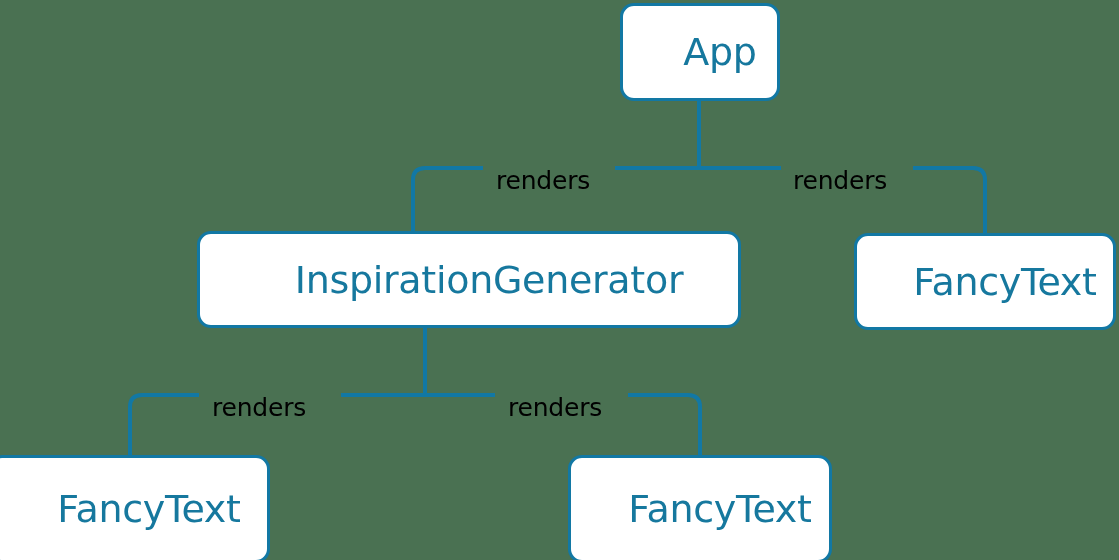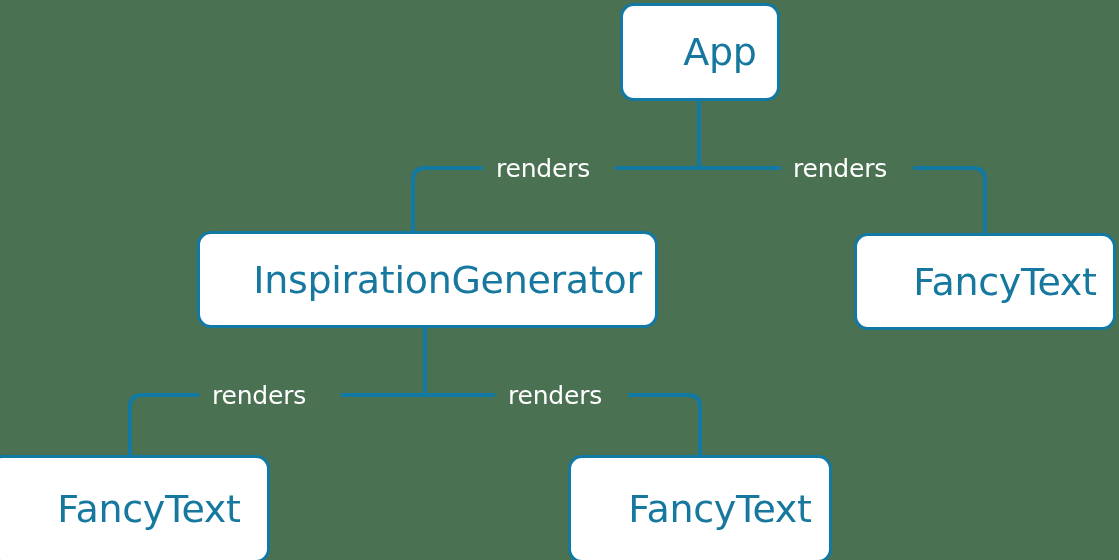--- a/index.html
+++ b/index.html
@@ -41,35 +41,36 @@
     white-space: nowrap;
     z-index: 2;
     padding-left: 40px;
   }
   .node-label {
     display: block;
     line-height: 1;
   }
   
   #node-app        { left: 620px; top: 3px;   width: 160px; height: 98px;  font-size: 38px; }
-  #node-inspgen    { left: 197px; top: 231px; width: 461px; height: 97px;  font-size: 38px; }
+  #node-inspgen    { left: 197px; top: 231px; width: 544px; height: 97px;  font-size: 38px; }
   #node-fancy-right{ left: 854px; top: 233px; width: 262px; height: 97px;  font-size: 38px; }
   #node-fancy-left { left: -12px; top: 455px; width: 282px; height: 108px; font-size: 38px; }
   #node-copyright  { left: 568px; top: 455px; width: 264px; height: 108px; font-size: 38px; }
 
   .edge-label {
     position: absolute;
-    color: #ffffff;
+    color: #000000;
     font-family: "DejaVu Sans", sans-serif;
     font-size: 25px;
     font-weight: 400;
     line-height: 1;
     white-space: nowrap;
     letter-spacing: -0.2px;
     z-index: 3;
+    margin-top: 12px;
   }
   #label-app-inspgen  { left: 496px; top: 156px; }
   #label-app-fancy    { left: 793px; top: 156px; }
   #label-ig-fancy     { left: 212px; top: 383px; }
   #label-ig-copyright { left: 508px; top: 383px; }
 </style>
 </head>
 <body>
 
 <div id="diagram-root">

